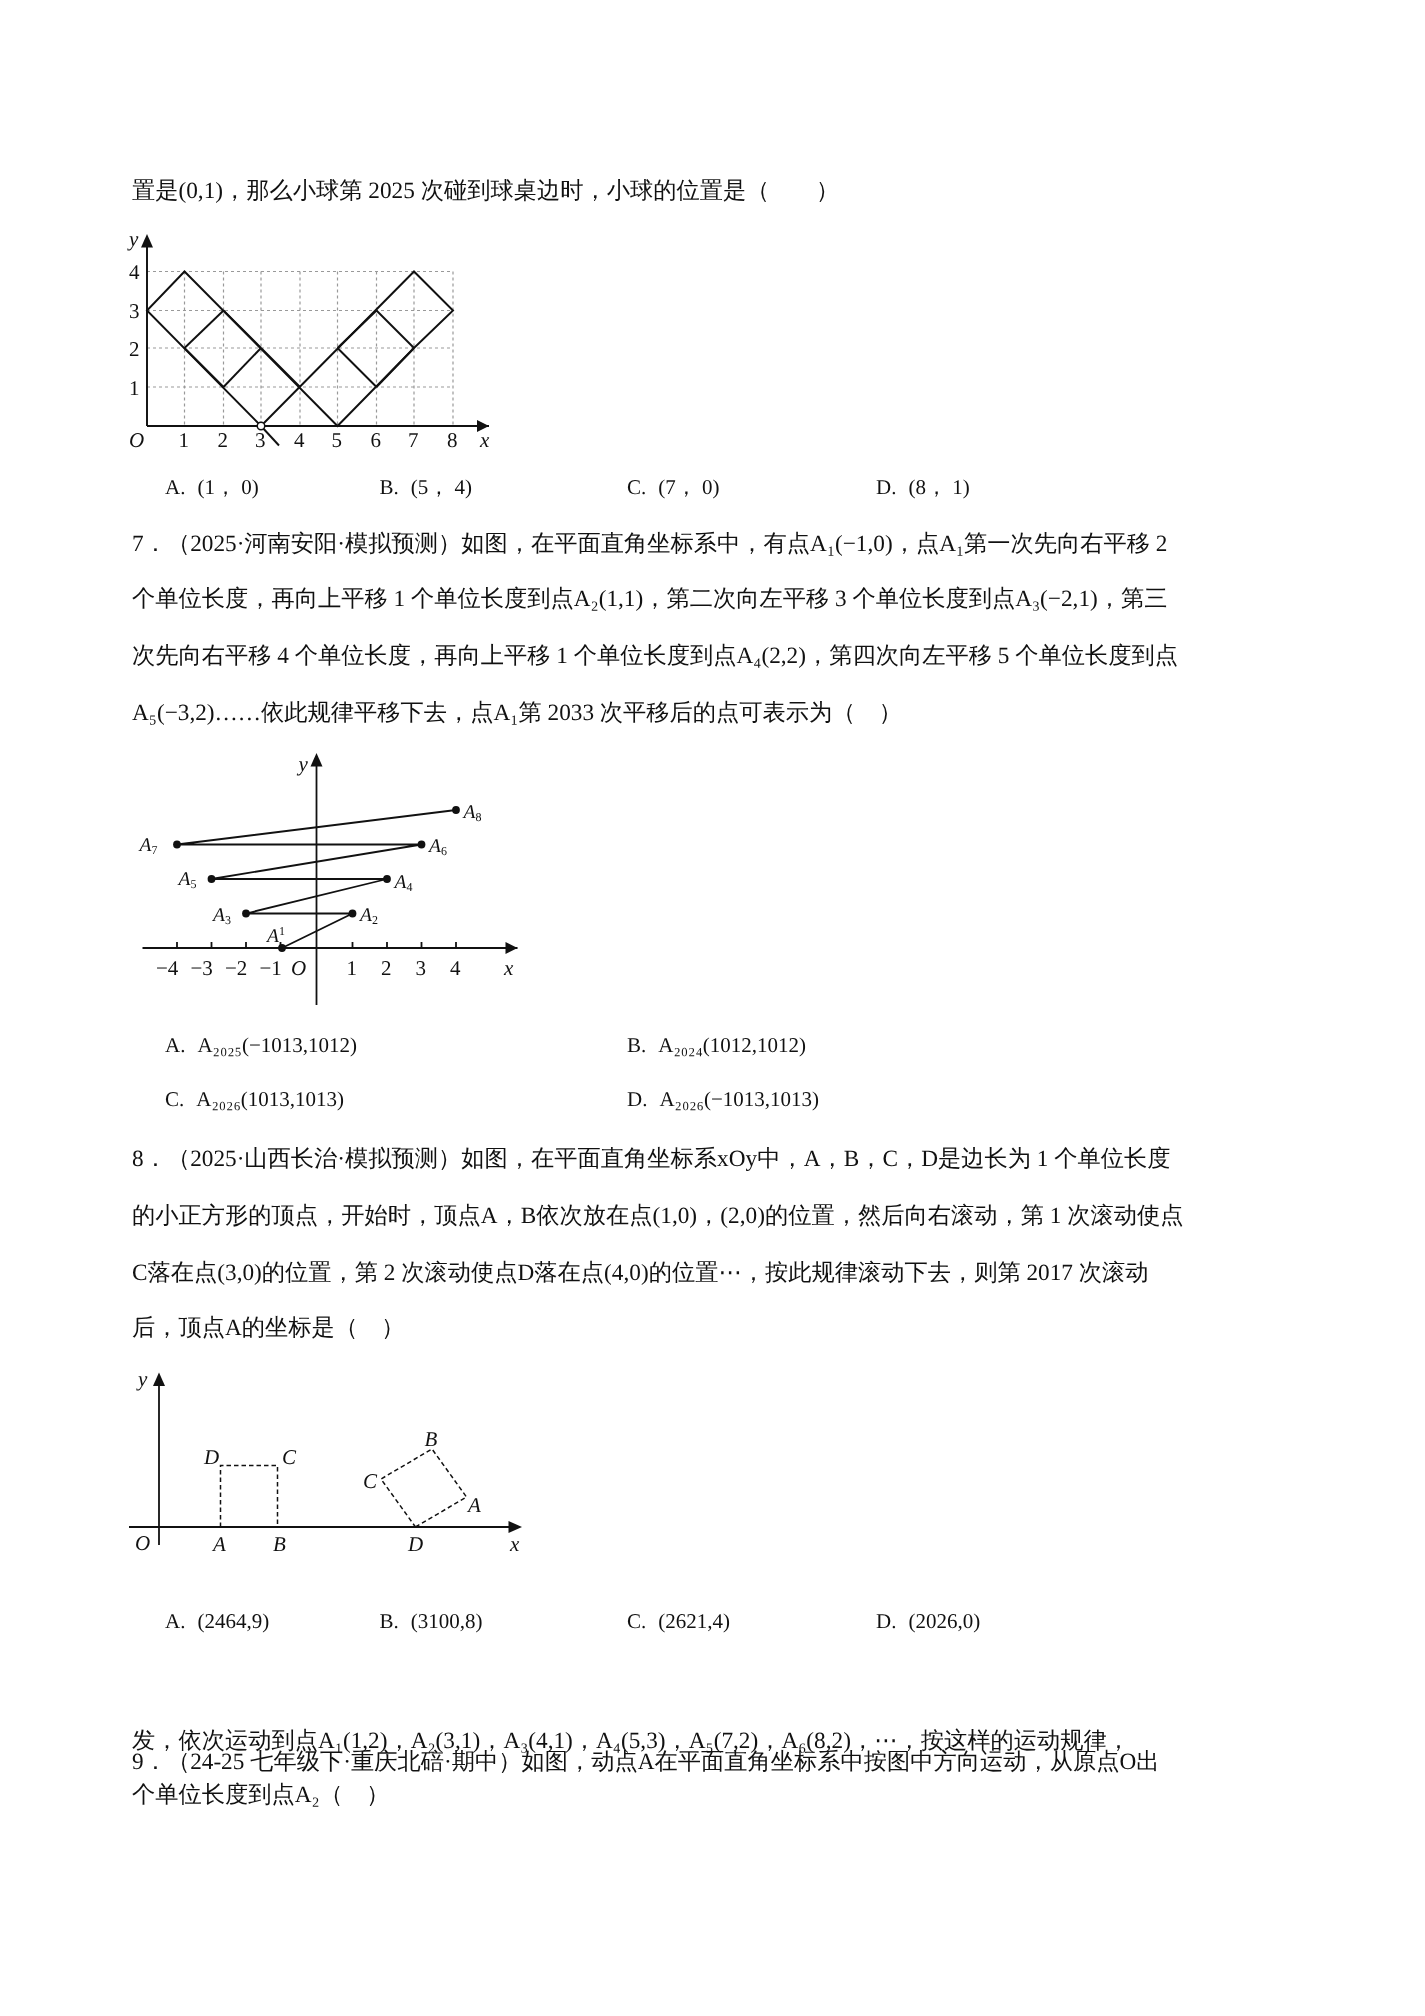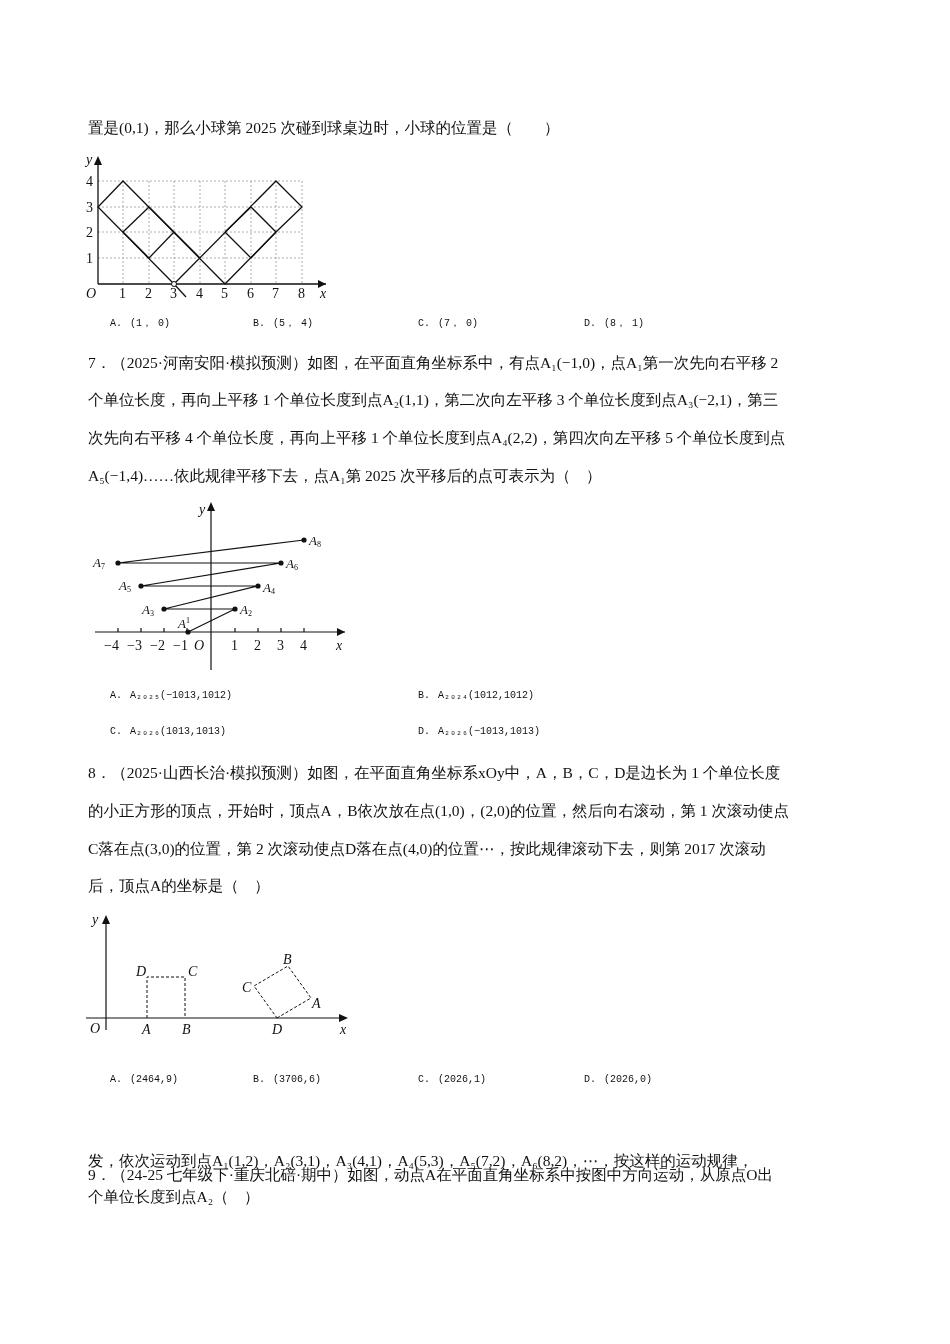--- a/index.html
+++ b/index.html
@@ -1,19 +1,19 @@
 <!DOCTYPE html>
 <html><head>
 <meta charset="utf-8">
 <style>
   html, body { margin: 0; padding: 0; background: #ffffff; }
   body { width: 950px; height: 1344px; position: relative; overflow: hidden;
          font-family: "Liberation Serif", "DejaVu Serif", serif; color: #111; }
   .line { position: absolute; left: 88px; font-size: 15.5px; white-space: nowrap; line-height: 22px; }
-  .opt { position: absolute; font-size: 10px; white-space: nowrap; font-family: Liberation Mono, monospace; }
+  .opt { position: absolute; font-size: 14px; white-space: nowrap; }
   .opt .k { margin-right: 8px; }
   svg { position: absolute; overflow: visible; }
   svg text { font-family: "Liberation Serif", serif; }
 </style>
 </head>
 <body>
 
 <div class="line" style="top:117px">置是(0,1)，那么小球第 2025 次碰到球桌边时，小球的位置是（　　）</div>
 
 <svg style="left:86px;top:152px" width="250" height="150" viewBox="0 0 250 150">
@@ -71,21 +71,21 @@
 </svg>
 
 <div class="opt" style="left:110px;top:316px"><span class="k">A.</span><span>(1， 0)</span></div>
 <div class="opt" style="left:253px;top:316px"><span class="k">B.</span><span>(5， 4)</span></div>
 <div class="opt" style="left:418px;top:316px"><span class="k">C.</span><span>(7， 0)</span></div>
 <div class="opt" style="left:584px;top:316px"><span class="k">D.</span><span>(8， 1)</span></div>
 
 <div class="line" style="top:352px">7．（2025·河南安阳·模拟预测）如图，在平面直角坐标系中，有点A₁(−1,0)，点A₁第一次先向右平移 2</div>
 <div class="line" style="top:389px">个单位长度，再向上平移 1 个单位长度到点A₂(1,1)，第二次向左平移 3 个单位长度到点A₃(−2,1)，第三</div>
 <div class="line" style="top:427px">次先向右平移 4 个单位长度，再向上平移 1 个单位长度到点A₄(2,2)，第四次向左平移 5 个单位长度到点</div>
-<div class="line" style="top:465px">A₅(−1,4)……依此规律平移下去，点A₁第 2025 次平移后的点可表示为（　）</div>
+<div class="line" style="top:465px">A₅(−3,2)……依此规律平移下去，点A₁第 2033 次平移后的点可表示为（　）</div>
 
 <svg style="left:90px;top:498px" width="265" height="175" viewBox="0 0 265 175">
   <g stroke="#111" stroke-width="1.2" fill="none">
     <line x1="5" y1="134" x2="255" y2="134"></line>
     <line x1="121" y1="172" x2="121" y2="6"></line>
     <g>
       <line x1="28" y1="130" x2="28" y2="134"></line>
         <line x1="51" y1="130" x2="51" y2="134"></line>
       <line x1="74" y1="130" x2="74" y2="134"></line>
         <line x1="97" y1="130" x2="97" y2="134"></line>
@@ -165,19 +165,19 @@
     <text x="188" y="124">D</text>
       <text x="228" y="98">A</text>
     <text x="199" y="54">B</text>
       <text x="158" y="82">C</text>
     <text x="256" y="124">x</text>
       <text x="8" y="14">y</text>
   </g>
 </svg>
 
 <div class="opt" style="left:110px;top:1074px"><span class="k">A.</span><span>(2464,9)</span></div>
-<div class="opt" style="left:253px;top:1074px"><span class="k">B.</span><span>(3706,6)</span></div>
-<div class="opt" style="left:418px;top:1074px"><span class="k">C.</span><span>(2026,1)</span></div>
+<div class="opt" style="left:253px;top:1074px"><span class="k">B.</span><span>(3100,8)</span></div>
+<div class="opt" style="left:418px;top:1074px"><span class="k">C.</span><span>(2621,4)</span></div>
 <div class="opt" style="left:584px;top:1074px"><span class="k">D.</span><span>(2026,0)</span></div>
 
 <div class="line" style="top:1164px">9．（24-25 七年级下·重庆北碚·期中）如图，动点A在平面直角坐标系中按图中方向运动，从原点O出</div>
 <div class="line" style="top:1150px">发，依次运动到点A₁(1,2)，A₂(3,1)，A₃(4,1)，A₄(5,3)，A₅(7,2)，A₆(8,2)，⋯，按这样的运动规律，</div>
 <div class="line" style="top:1186px">个单位长度到点A₂（　）</div>
 
 </body></html>

